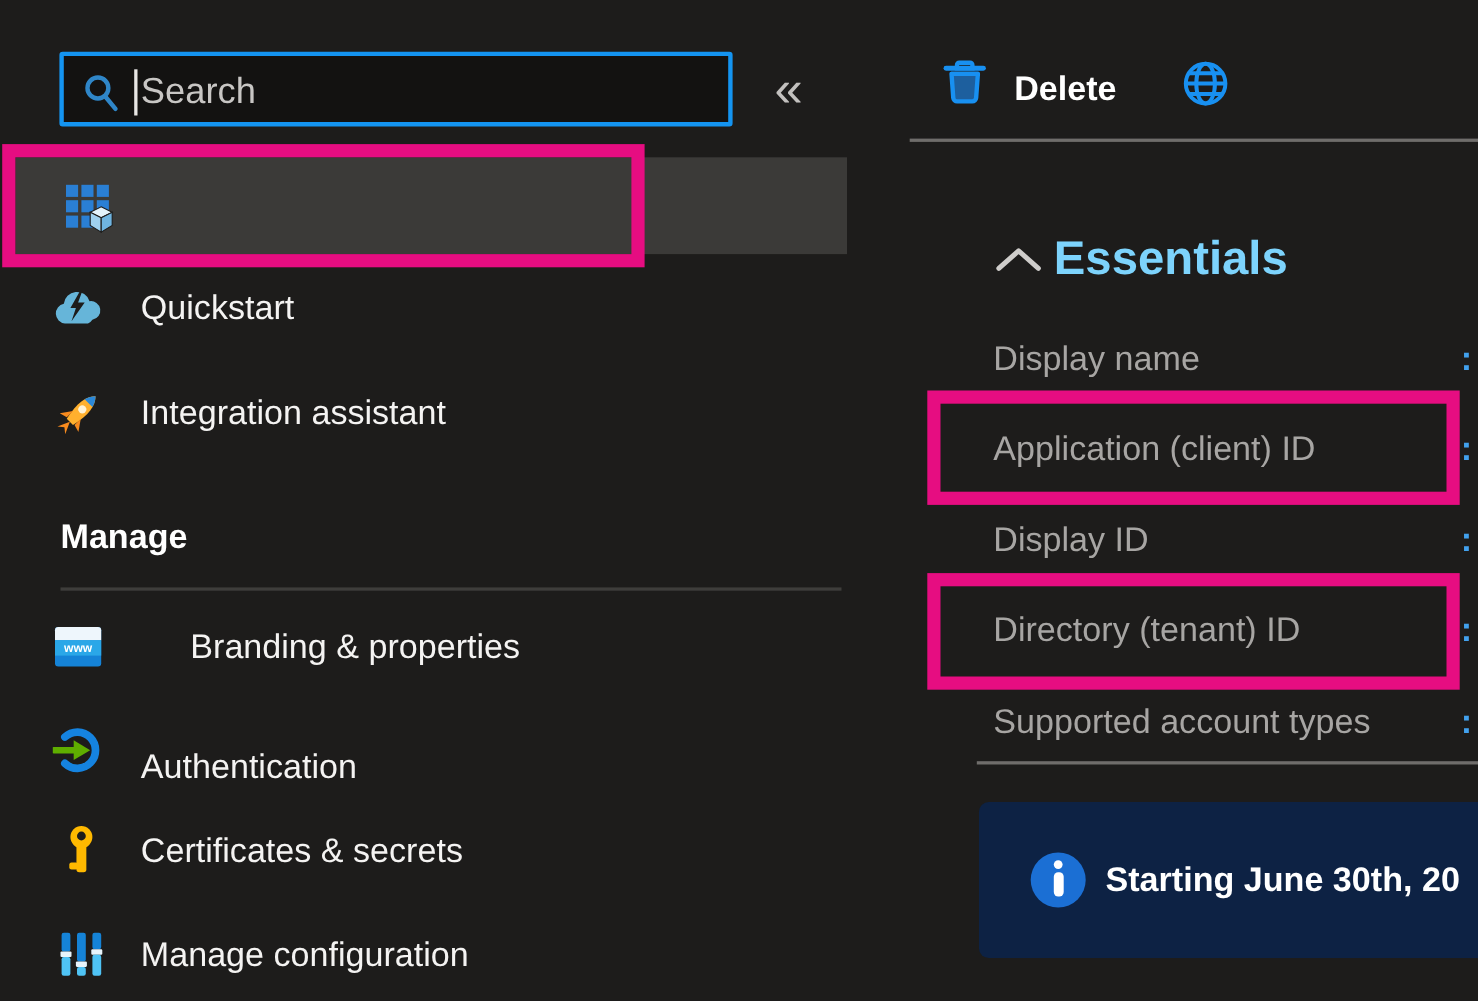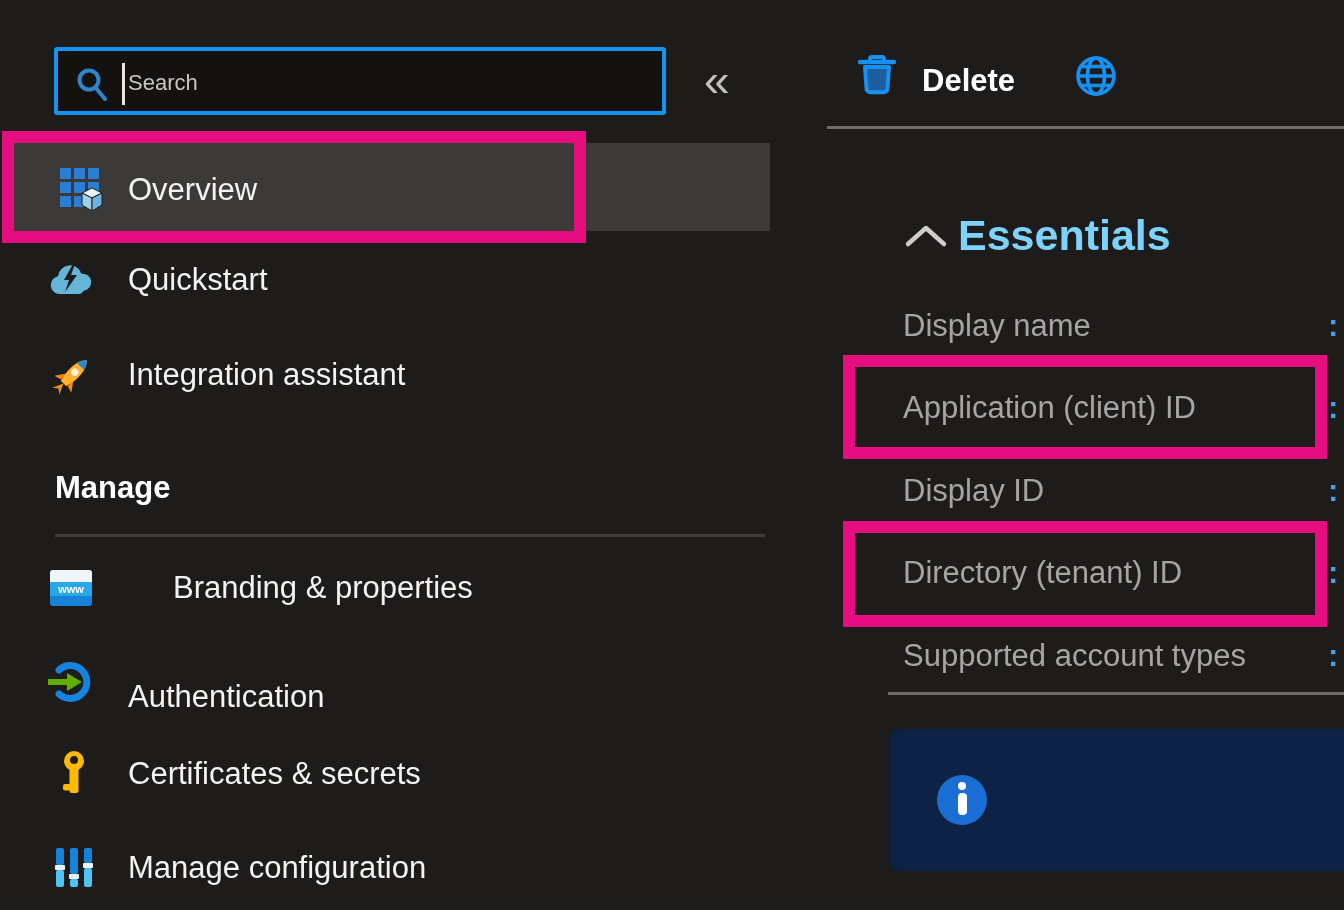--- a/index.html
+++ b/index.html
@@ -15,21 +15,21 @@
   .graylabel{font-size:31px;line-height:38px;color:#a7a5a3;white-space:nowrap;}
   .colon{font-size:31px;line-height:38px;font-weight:700;color:#42a1ee;}
   .searchbox{
     left:54px;top:47px;width:612px;height:68px;
     background:#131211;border:4px solid #1494f1;border-radius:3px;
   }
   .searchbox input{
     position:absolute;left:70px;top:6px;width:520px;height:52px;
     background:transparent;border:none;outline:none;
     font-family:"Liberation Sans","DejaVu Sans",sans-serif;
-    font-size:22px;color:#84cc16;padding:0;
+    font-size:33px;color:#84cc16;padding:0;
   }
   .searchbox input::placeholder{color:#c8c6c4;opacity:1;}
   .caret{left:64px;top:12px;width:3px;height:42px;background:#e8e6e4;}
   .collapse{left:704px;top:50px;font-size:46px;color:#c2c0be;line-height:60px;}
   .hl-row{left:14px;top:143px;width:756px;height:88px;background:#3b3a38;}
   .pinkbox{border:12px solid #e60d81;background:transparent;}
   .pink-overview{left:2px;top:131px;width:584px;height:112px;}
   .pink-appid{left:843px;top:355px;width:484px;height:104px;}
   .pink-dirid{left:843px;top:521px;width:484px;height:106px;}
   .divider{height:3px;}
@@ -83,21 +83,20 @@
         <rect x="2" y="30" width="11" height="11"></rect>
           <rect x="16" y="30" width="11" height="11"></rect>
       </g>
       <g stroke="#1d1c1b" stroke-width="1">
         <polygon points="34,22 44,27 34,32 24,27" fill="#e4f3fb"></polygon>
         <polygon points="24,27 34,32 34,45 24,39" fill="#9fd0ee"></polygon>
         <polygon points="34,32 44,27 44,39 34,45" fill="#6fb4e0"></polygon>
       </g>
     </svg>
   </div>
-  <div class="abs itemtext" style="left:128px;top:171px;">Overview</div>
 
   <div class="abs" style="left:48px;top:258px;">
     <svg width="46" height="44" viewBox="0 0 46 44">
       <path d="M11 36 a 9 9 0 0 1 -1 -17.8 a 12 12 0 0 1 23.4 -2.4 a 8.5 8.5 0 0 1 2.6 16.8 a 9 9 0 0 1 -4 3.4 z" fill="#66b5d9"></path>
       <polygon points="25,6 16,22 21,22 17,34 29,17 23,17 27,6" fill="#1d1c1b"></polygon>
     </svg>
   </div>
   <div class="abs itemtext" style="left:128px;top:261px;">Quickstart</div>
 
   <div class="abs" style="left:48px;top:351px;">
@@ -211,15 +210,16 @@
   <div class="abs pinkbox pink-appid"></div>
   <div class="abs pinkbox pink-dirid"></div>
 
   <div class="abs divider div-essentials"></div>
 
   <div class="abs banner">
     <div class="infocircle">
       <span class="dot"></span>
         <span class="bar"></span>
     </div>
+    <div class="bannertext">Starting June 30th, 20</div>
   </div>
 
 </div>
 
 </body></html>

